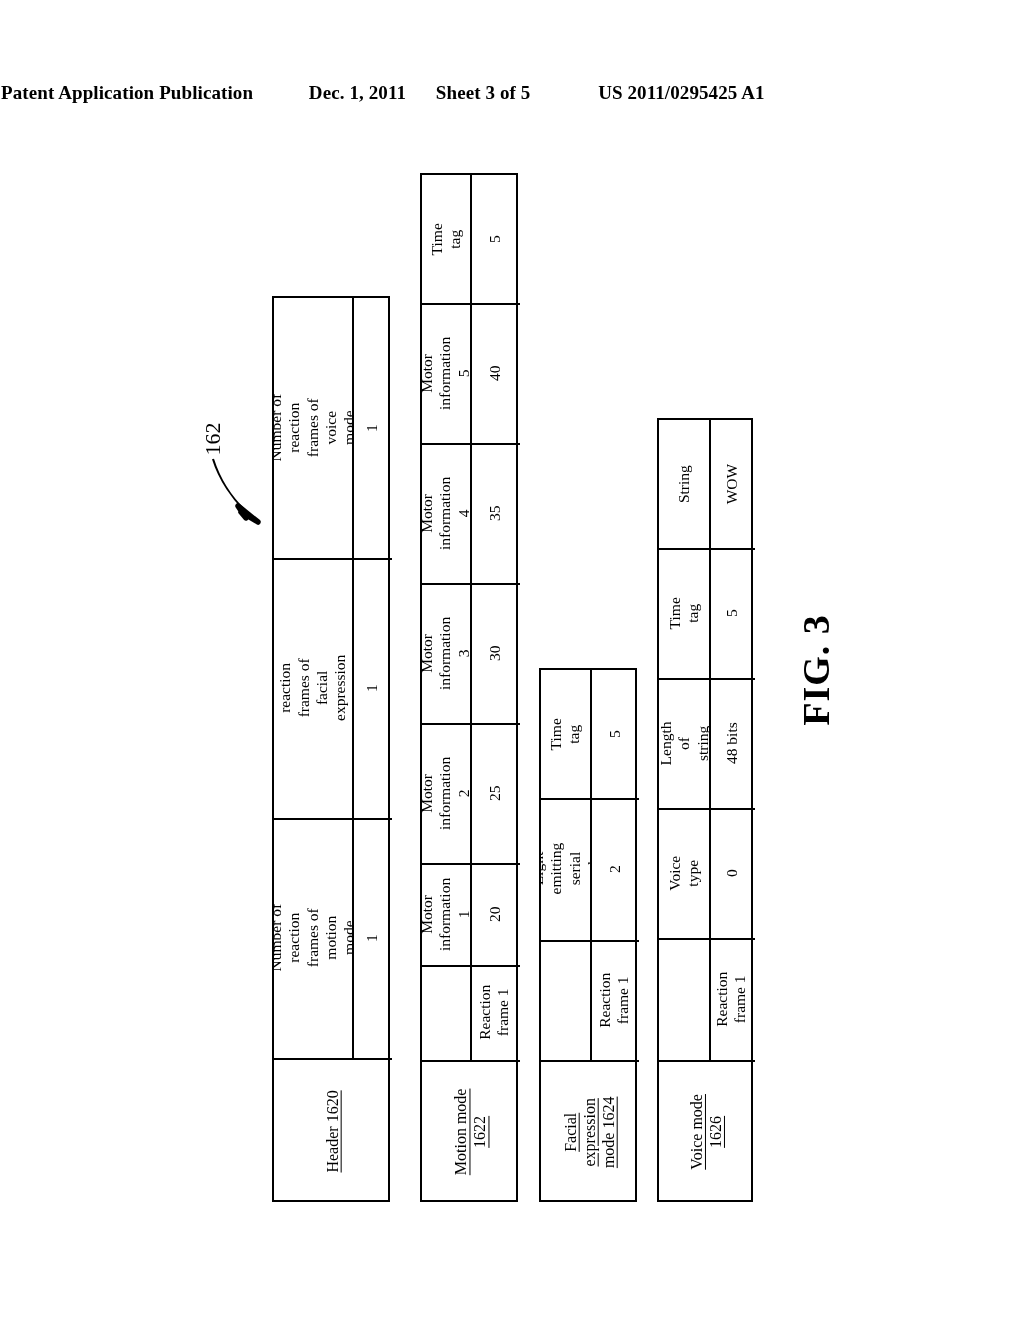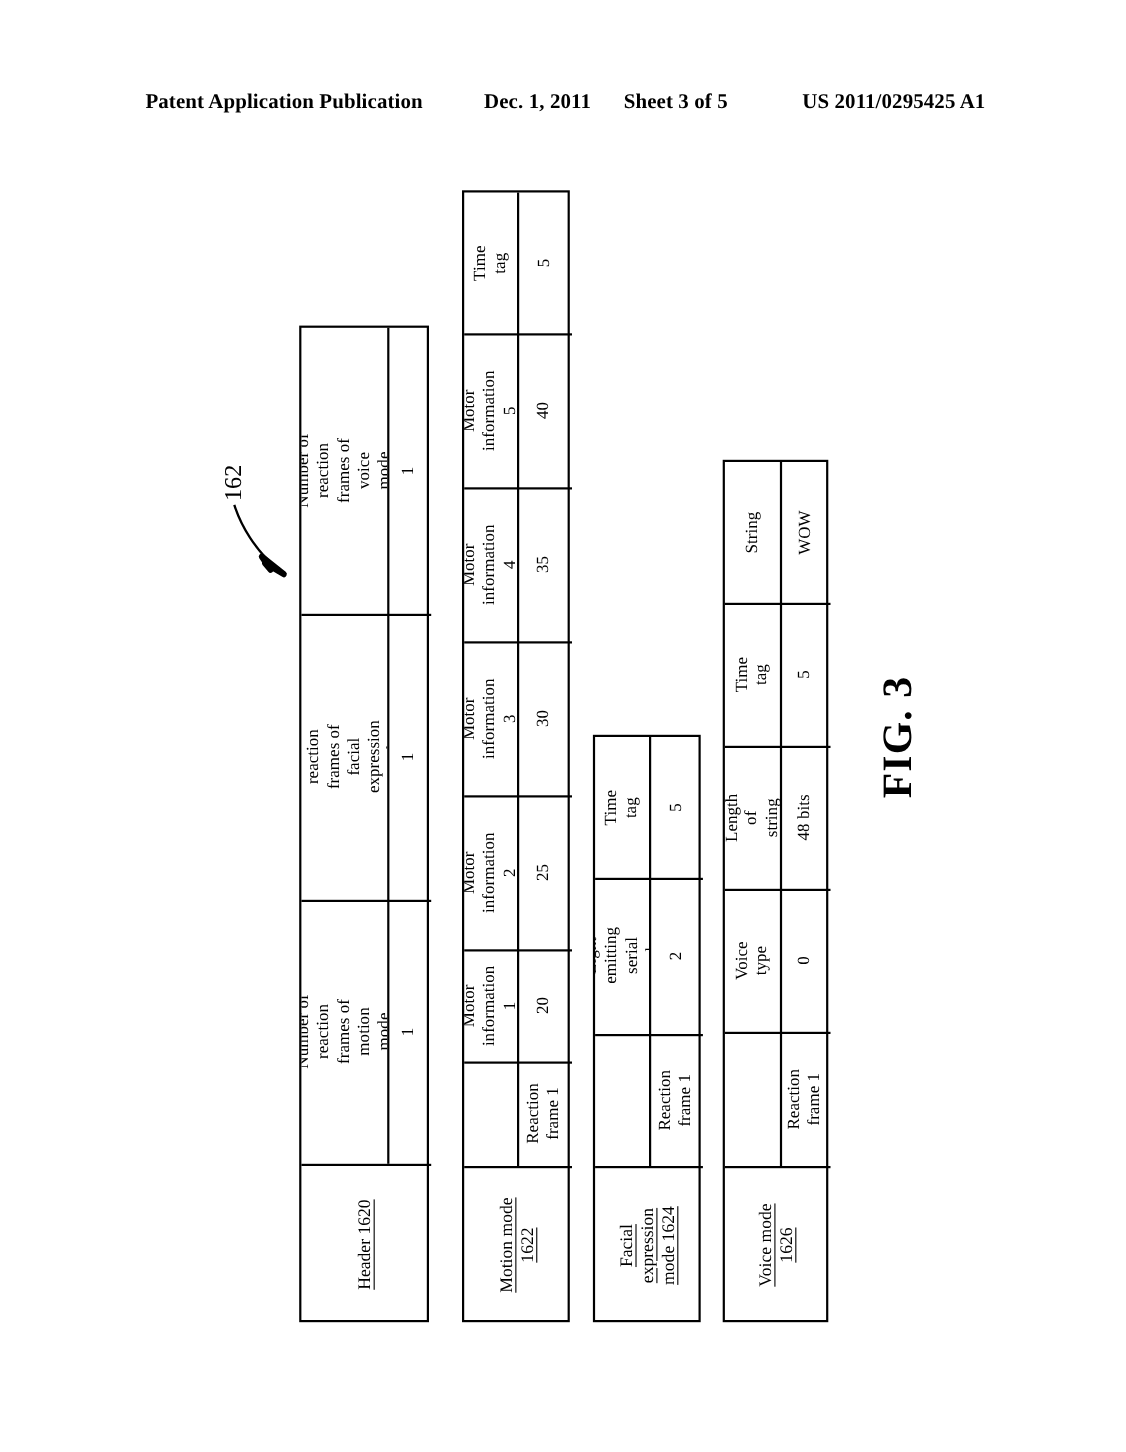--- a/index.html
+++ b/index.html
@@ -14,23 +14,22 @@
     position: relative;
     font-family: "Liberation Serif", "DejaVu Serif", serif;
     color: #000000;
     overflow: hidden;
   }
 
   
   #pub-header {
     position: absolute;
     top: 82px;
-    left: 12px;
+    left: 1px;
     width: 1004px;
-    text-align: center;
     font-family: "Liberation Serif", "DejaVu Serif", serif;
     font-weight: bold;
     font-size: 19px;
     letter-spacing: 0.1px;
     white-space: nowrap;
   }
   #pub-header .seg { display: inline-block; vertical-align: baseline; }
   .gap-lg { display: inline-block; width: 46px; }
   .gap-md { display: inline-block; width: 20px; }
   .gap-xl { display: inline-block; width: 58px; }

